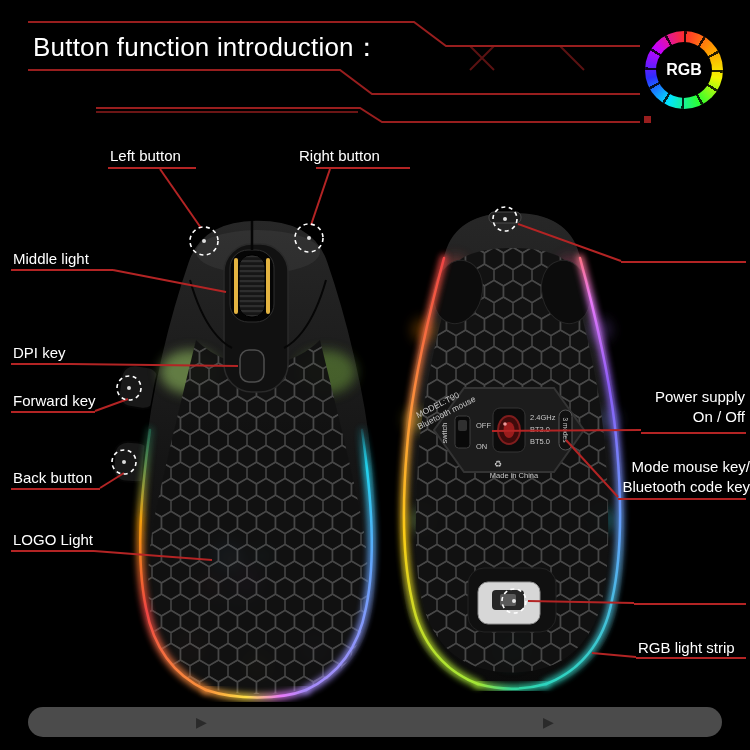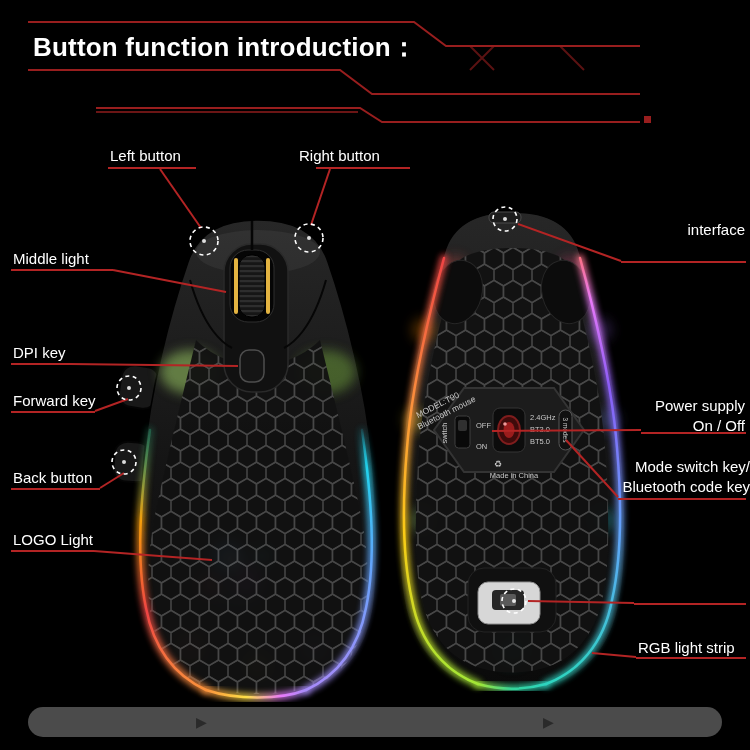--- a/index.html
+++ b/index.html
@@ -4,21 +4,21 @@
 <style>
   * { margin:0; padding:0; box-sizing:border-box; }
   html,body { background:#000; }
   .stage {
     position:relative; width:750px; height:750px; overflow:hidden;
     background:var(--background,#000);
     font-family:"Liberation Sans", sans-serif;
   }
   .title {
     position:absolute; left:33px; top:30px;
-    color:var(--text,#fff); font-size:26px; font-weight:bold; letter-spacing:.2px;
+    color:var(--text,#fff); font-size:26px; font-weight:normal; letter-spacing:.2px;
   }
   .rgb-badge {
     position:absolute; left:645px; top:31px; width:78px; height:78px; border-radius:50%;
     background:conic-gradient(#ff2d2d,#ff9a00,#f5f500,#2dff2d,#00e5ff,#2d2dff,#c800ff,#ff2d2d);
     display:flex; align-items:center; justify-content:center;
   }
   .rgb-badge::before {
     content:""; position:absolute; inset:0; border-radius:50%;
     background:repeating-conic-gradient(rgba(0,0,0,.85) 0deg 4deg, transparent 4deg 30deg);
   }
@@ -249,37 +249,39 @@
           <circle cx="124" cy="462" r="2" fill="#fff" opacity="0.85"></circle>
         <circle class="target-ring" cx="505" cy="219" r="12"></circle>
           <circle cx="505" cy="219" r="2" fill="#fff" opacity="0.85"></circle>
         <circle class="target-ring" cx="514" cy="601" r="12"></circle>
           <circle cx="514" cy="601" r="2" fill="#fff" opacity="0.85"></circle>
       </g>
     </g>
   </svg>
 
   <div class="title">Button function introduction：</div>
+  <div class="rgb-badge">
+    <span>RGB</span>
+  </div>
 
   <div class="lbl" style="left:110px;top:146px">Left button</div>
   <div class="lbl" style="left:299px;top:146px">Right button</div>
   <div class="lbl" style="left:13px;top:249px">Middle light</div>
   <div class="lbl" style="left:13px;top:343px">DPI key</div>
   <div class="lbl" style="left:13px;top:391px">Forward key</div>
   <div class="lbl" style="left:13px;top:468px">Back button</div>
   <div class="lbl" style="left:13px;top:530px">LOGO Light</div>
   <div class="lbl" style="left:623px;top:220px;width:122px">
-    <div>interface</div>
-  </div>
-  <div class="lbl" style="left:645px;top:396px;width:100px">
+  </div>
+  <div class="lbl" style="left:645px;top:387px;width:100px">
     <div>Power supply</div>
     <div>On / Off</div>
   </div>
   <div class="lbl" style="left:620px;top:457px;width:130px">
-    <div>Mode switch key/</div>
+    <div>Mode mouse key/</div>
     <div>Bluetooth code key</div>
   </div>
   <div class="lbl" style="left:638px;top:638px">RGB light strip</div>
 
   <div class="footer-bar">
     <span class="arrow" style="left:168px">▶</span>
     <span class="arrow" style="left:515px">▶</span>
   </div>
 
 </div>

